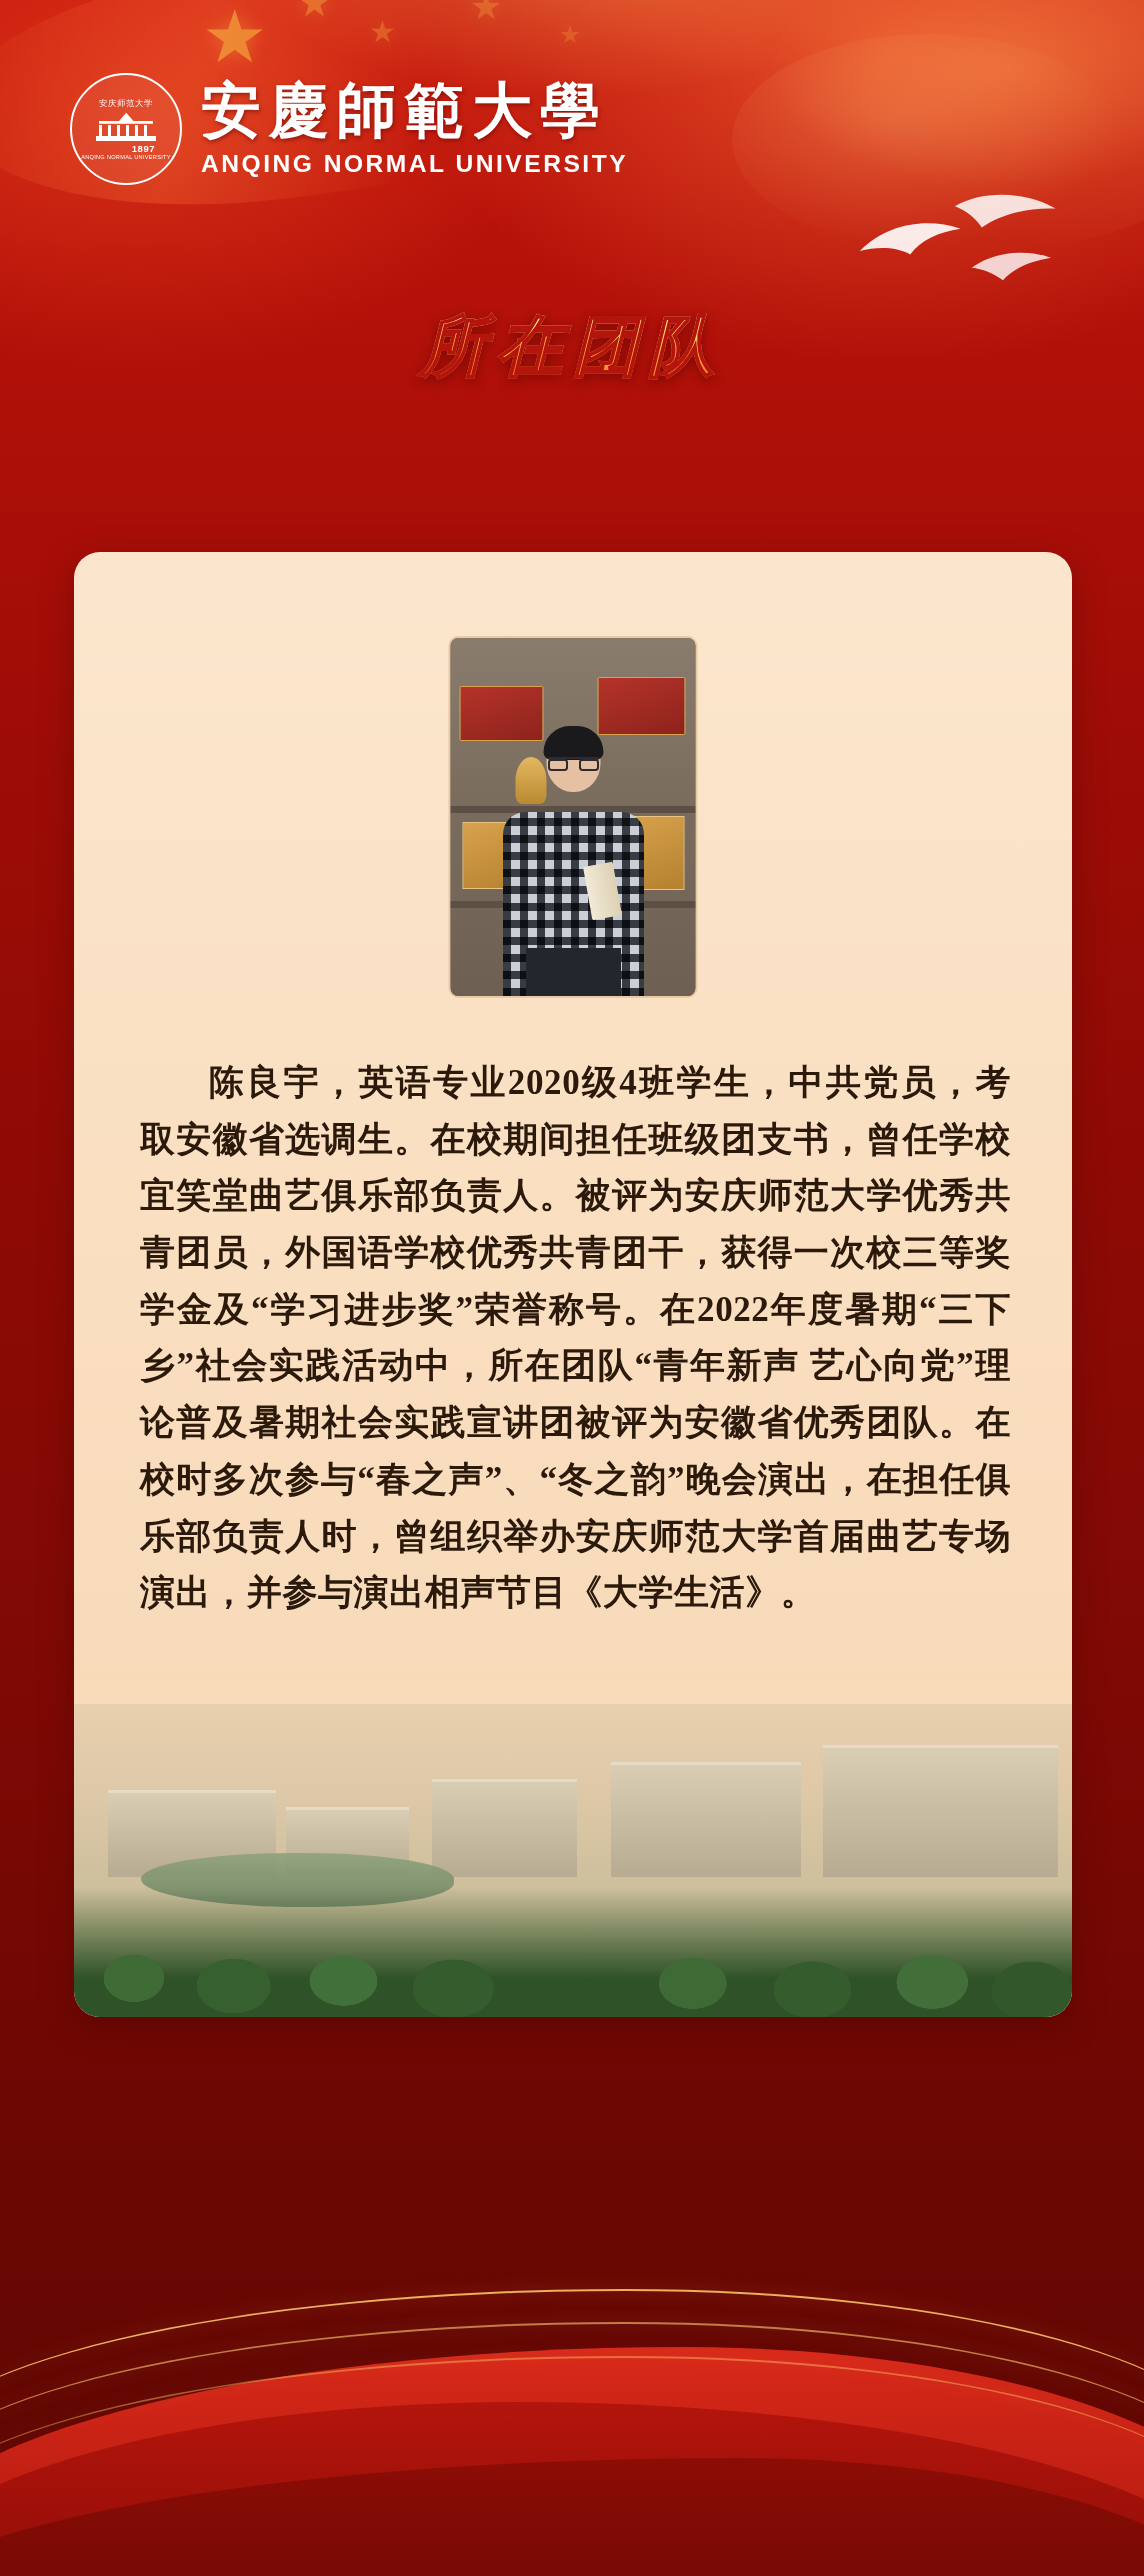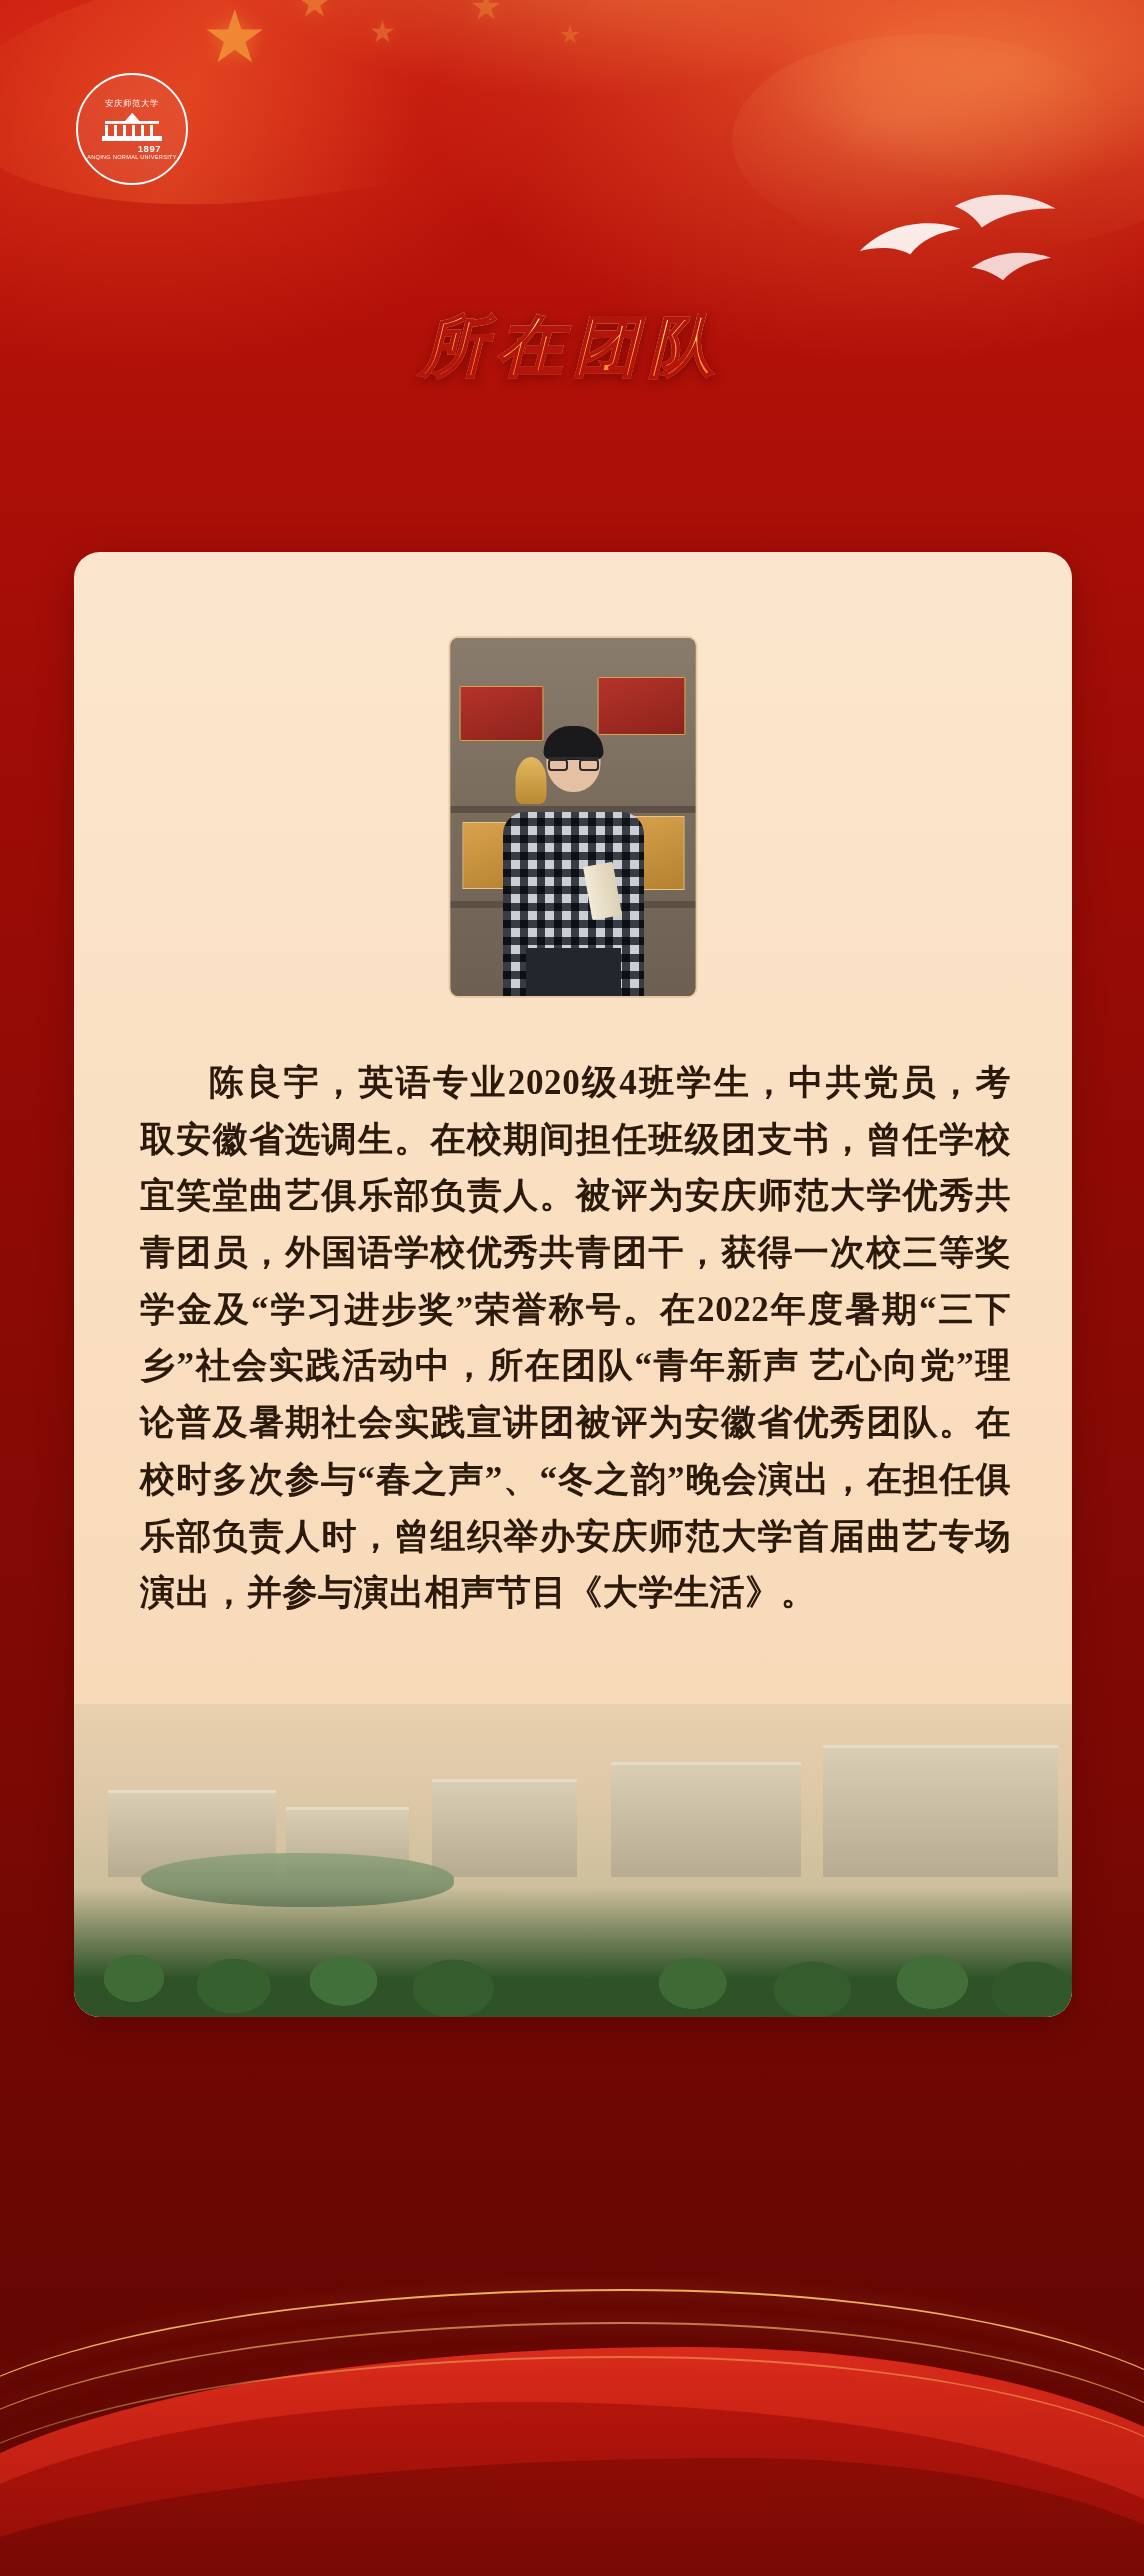--- a/index.html
+++ b/index.html
@@ -70,21 +70,21 @@
   .doves {
     position: absolute;
     right: 67px; top: 184px;
     width: 235px; height: 123px;
     pointer-events: none;
   }
 
   
   .header {
     position: absolute;
-    left: 76px; top: 73px;
+    left: 70px; top: 73px;
     display: flex;
     align-items: center;
     gap: 19px;
   }
   .crest {
     width: 112px; height: 112px;
     border-radius: 50%;
     border: 2.8px solid #ffffff;
     box-sizing: border-box;
     display: flex;
@@ -424,20 +424,24 @@
     <path d="M200 40 C250 10, 330 14, 380 44 C330 42, 282 54, 248 78 C236 60, 220 48, 200 40 Z" fill="#ffffff" opacity="0.85"></path>
     <path d="M230 150 C270 120, 330 116, 372 132 C336 138, 306 150, 286 172 C268 160, 250 152, 230 150 Z" fill="#ffffff" opacity="0.8"></path>
   </svg>
 
   <div class="header">
     <div class="crest">
       <div class="crest-top">安庆师范大学</div>
       <div class="crest-building"></div>
       <div class="crest-year">1897</div>
       <div class="crest-bottom">ANQING NORMAL UNIVERSITY</div>
+    </div>
+    <div class="uni-names">
+      <div class="uni-cn">安慶師範大學</div>
+      <div class="uni-en">ANQING NORMAL UNIVERSITY</div>
     </div>
   </div>
 
   <div class="title-wrap">
     <div class="title-line title-1">所在团队</div>
   </div>
 
   <div class="card">
 
     <div class="photo">

